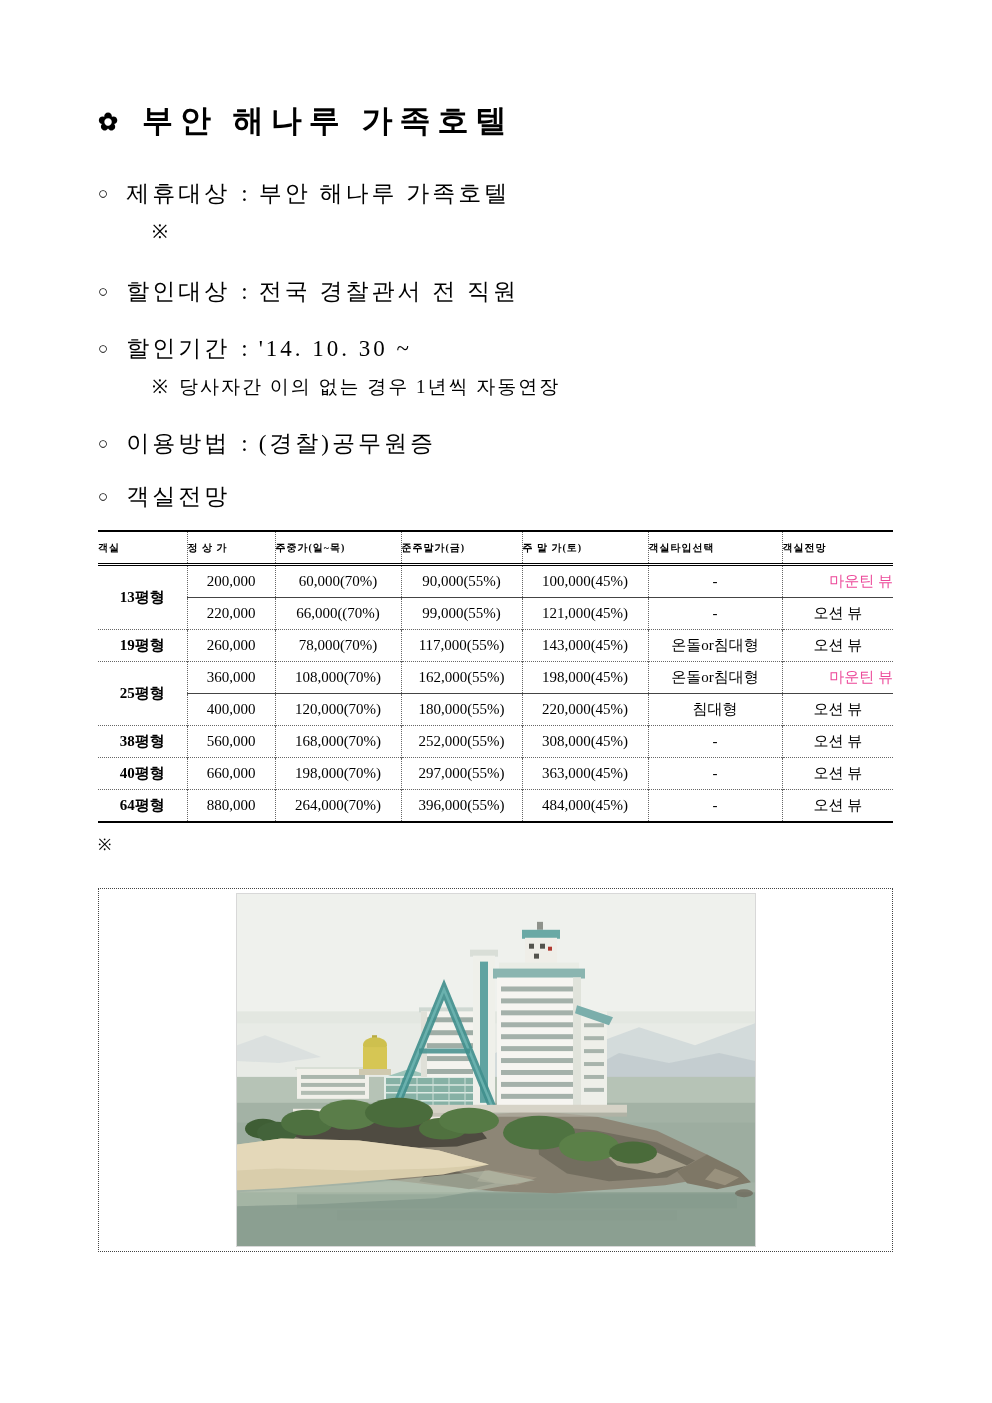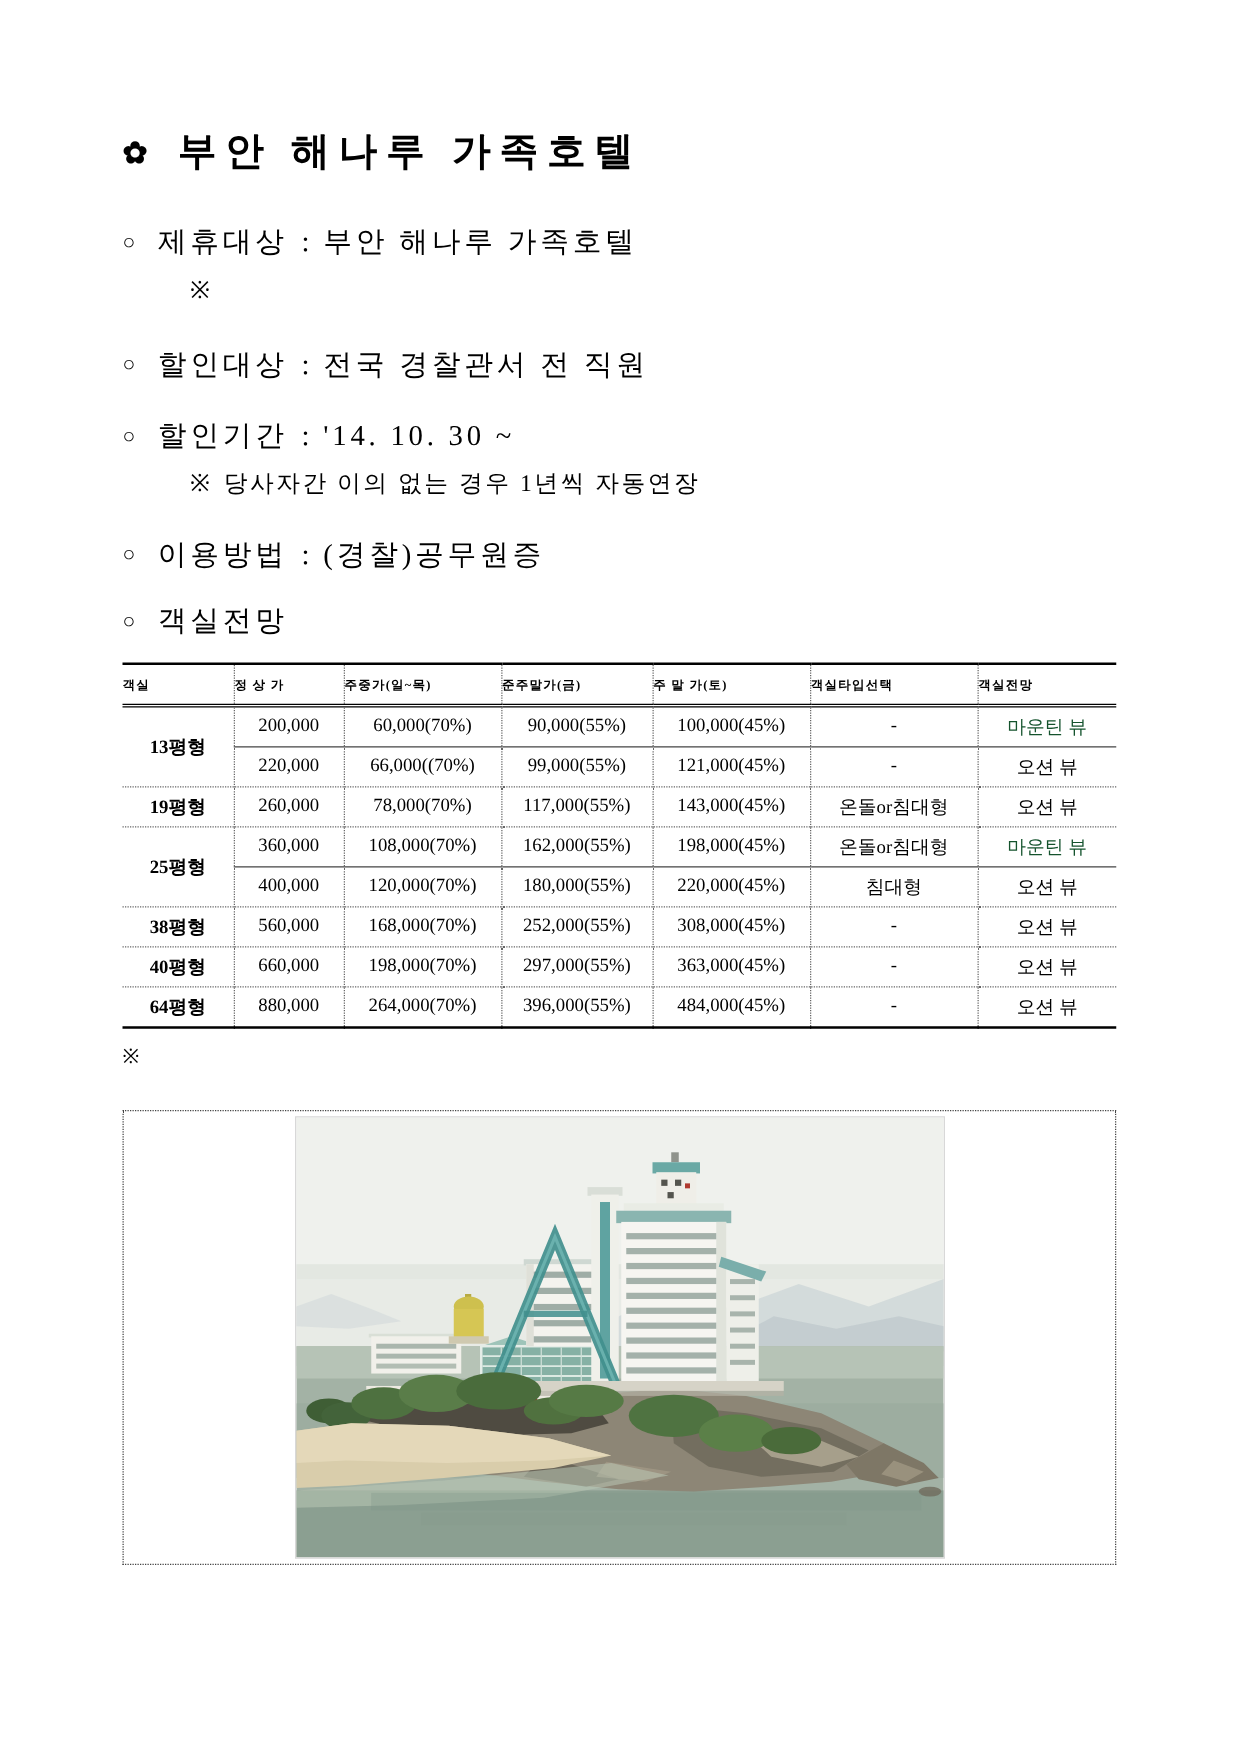--- a/index.html
+++ b/index.html
@@ -32,21 +32,21 @@
     border-bottom:2px solid #000; }
   .price-table th { border-top:2px solid #000; border-bottom:3px double #000;
     border-left:1px dotted #666; font-size:10px; font-weight:bold; height:31px;
     letter-spacing:1px; padding:0; text-align:left; }
   .price-table th.c-room { border-left:none; }
   .price-table td { border-left:1px dotted #666; height:31px; font-size:15px;
     text-align:center; padding:0; }
   .price-table td.c-room { border-left:none;font-weight:bold; }
   .price-table td.grp { border-top:1px dotted #666; }
   .price-table td.sub { border-top:1px solid #444; }
-  .price-table td.blue { color:#14532d; }
+  .price-table td.blue { color:#ec4899;text-align:right; }
 
   .footnote { margin-top:10px; font-size:16px; letter-spacing:1.5px; display:flex; align-items:baseline; }
   .footnote .mark { margin-right:9px; letter-spacing:0; }
 
   .photo-box { margin-top:33px; width:795px; height:364px; border:1px dotted #444;
     box-sizing:border-box; display:flex; align-items:center; justify-content:center; }
   .photo { width:518px; height:352px; display:block; outline:1px solid #d8d8d8; }
 </style>
 </head>
 <body>

